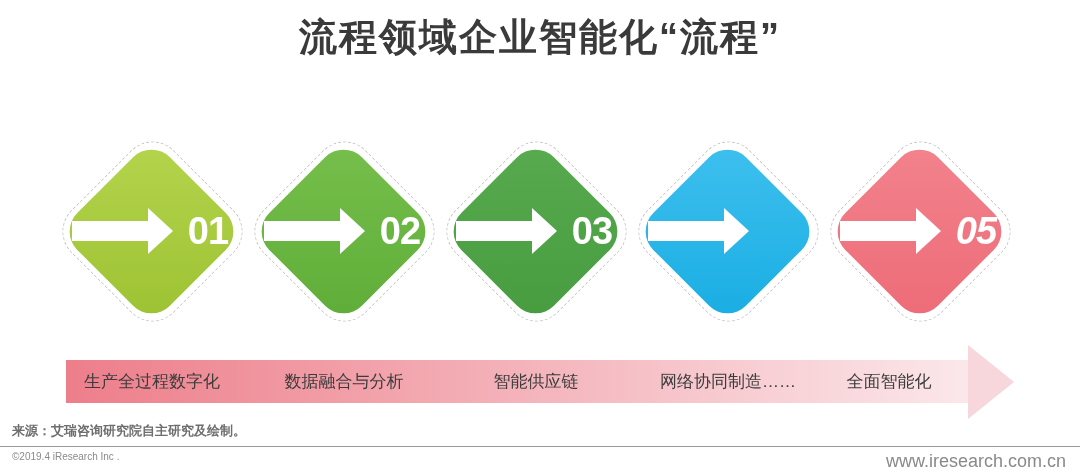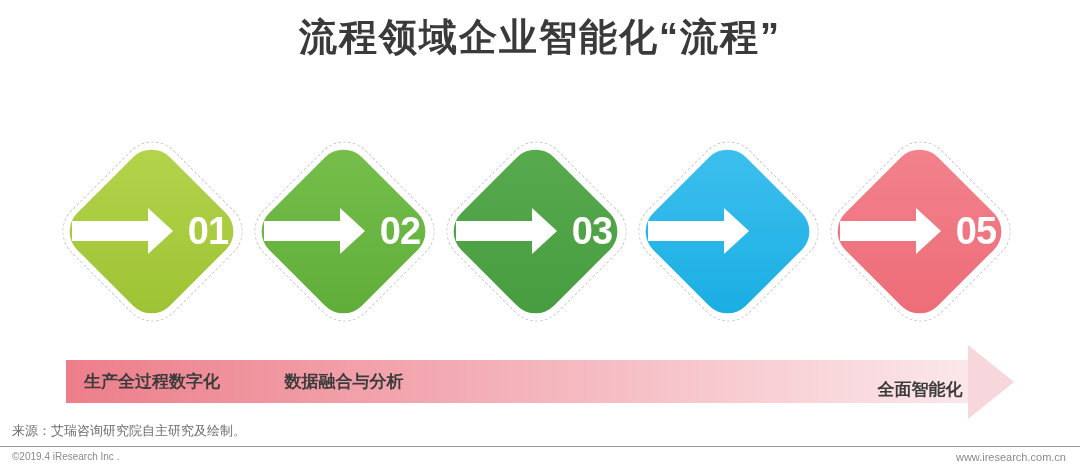--- a/index.html
+++ b/index.html
@@ -7,21 +7,21 @@
     position:relative;width:1080px;height:472px;background:#ffffff;
     font-family:"Liberation Sans","DejaVu Sans",sans-serif;overflow:hidden;border-radius:25px;
   }
   .title{
     position:absolute;top:12px;left:0;width:1080px;text-align:center;
     font-size:38px;font-weight:800;color:#3a3a3a;letter-spacing:2px;
   }
   
   .cell{position:absolute;top:138px;width:186px;height:186px;}
   .cell.c1{left:59px;} .cell.c2{left:251px;} .cell.c3{left:443px;}
-  .cell.c4{left:635px;} .cell.c5{left:827px;}
+  .cell.c4{left:635px;} .cell.c5{left:827px;font-style:italic;}
   .outline{
     position:absolute;left:50%;top:50%;width:143px;height:143px;
     margin:-72px 0 0 -72px;transform:rotate(45deg);
     border:1px dashed #c5c5c5;border-radius:30px;
   }
   .shape{
     position:absolute;left:50%;top:50%;width:131px;height:131px;
     margin:-65px 0 0 -66px;transform:rotate(45deg);border-radius:26px;
   }
   .c1 .shape{background:linear-gradient(135deg,#b5d44d,#9cc232);}
@@ -39,28 +39,28 @@
     position:absolute;left:66px;top:360px;width:902px;height:43px;
     background:linear-gradient(to right,#ed7e8a,#fbe7ea);
   }
   .flowhead{
     position:absolute;left:968px;top:345px;width:0;height:0;
     border-top:37px solid transparent;border-bottom:37px solid transparent;
     border-left:46px solid #f7d6dc;
   }
   .flowlabel{
     position:absolute;top:0;height:43px;line-height:43px;transform:translateX(-50%);
-    font-size:17px;font-weight:700;color:#3c3c3c;white-space:nowrap;
+    font-size:17px;font-weight:400;color:#3c3c3c;white-space:nowrap;
   }
-  .fl1{left:86px;} .fl2{left:278px;} .fl3{left:470px;} .fl4{left:662px;} .fl5{left:854px;margin-top:8px;}
+  .fl1{left:86px;} .fl2{left:278px;} .fl3{left:470px;} .fl4{left:662px;} .fl5{left:823px;}
   
-  .source{position:absolute;left:12px;top:422px;font-size:13px;color:#6e6e6e;}
+  .source{position:absolute;left:12px;top:422px;font-size:13px;color:#6e6e6e;font-weight:bold;}
   .footline{position:absolute;left:0;top:446px;width:1080px;border-top:1px solid #9a9a9a;}
   .copyright{position:absolute;left:12px;top:451px;font-size:10px;color:#8a8a8a;}
-  .website{position:absolute;right:14px;top:451px;font-size:11px;color:#8a8a8a;}
+  .website{position:absolute;right:14px;top:451px;font-size:18px;color:#8a8a8a;}
 </style>
 </head>
 <body>
 
 <div class="canvas">
 
   <div class="title">流程领域企业智能化“流程”</div>
 
   <div class="cell c1">
     <div class="outline"></div>
@@ -98,20 +98,22 @@
     <div class="shape"></div>
     <svg class="arrow" viewBox="0 0 101 46">
         <polygon points="0,13 76,13 76,0 101,23 76,46 76,33 0,33" fill="#ffffff"></polygon>
       </svg>
     <div class="num">05</div>
   </div>
 
   <div class="flowbar">
     <span class="flowlabel fl1">生产全过程数字化</span>
     <span class="flowlabel fl2">数据融合与分析</span>
+    <span class="flowlabel fl3">智能供应链</span>
+    <span class="flowlabel fl4">网络协同制造……</span>
     <span class="flowlabel fl5">全面智能化</span>
   </div>
   <div class="flowhead"></div>
 
   <div class="source">来源：艾瑞咨询研究院自主研究及绘制。</div>
   <div class="footline"></div>
   <div class="copyright">©2019.4 iResearch Inc .</div>
   <div class="website">www.iresearch.com.cn</div>
 
 </div>

